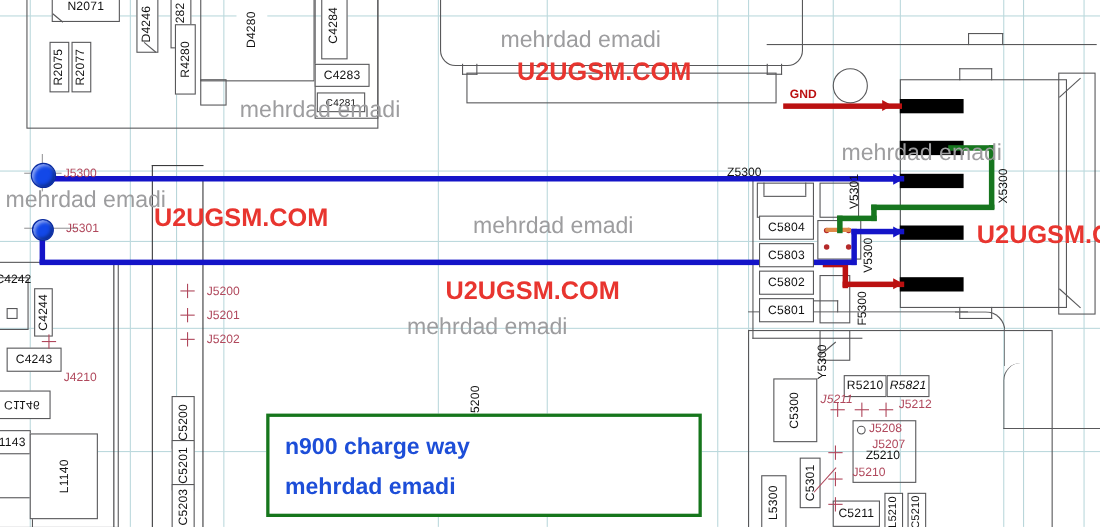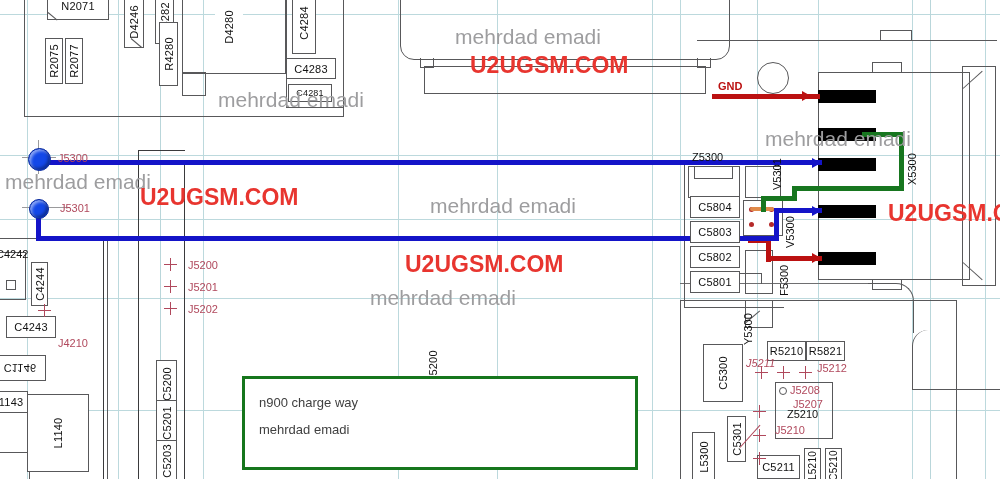--- a/index.html
+++ b/index.html
@@ -51,21 +51,21 @@
   .arrow-r{position:absolute;width:0;height:0;border-top:5px solid transparent;
            border-bottom:5px solid transparent;border-left:9px solid #bb1111;}
   .arrow-r.b{border-left-color:#1414c8;}
 
   
   .wm-gray{position:absolute;color:#9d9d9f;font-size:21px;white-space:nowrap;}
   .wm-red{position:absolute;color:#e8352f;font-size:23px;font-weight:bold;white-space:nowrap;}
 
   
   #note{position:absolute;border:3px solid #16761c;background:#ffffff;box-sizing:border-box;}
-  #note div{color:#404040;font-size:13px;font-weight:normal;margin-left:14px;}
+  #note div{color:#1d4ed8;font-size:21px;font-weight:bold;margin-left:14px;}
 
   
   .gnd{position:absolute;color:#bb1111;font-size:11px;font-weight:bold;}
 
   
   .ic-dots{position:absolute;border:1px solid #58585a;background:#fff;}
   .ic-dots i{position:absolute;width:5px;height:5px;border-radius:50%;background:#b52a2a;display:block;}
   .ic-bar{position:absolute;height:4px;border-radius:2px;background:#e08a4a;}
   .circle{position:absolute;border:1px solid #58585a;border-radius:50%;}
   .diag{position:absolute;background:#58585a;height:1px;transform-origin:left center;}
@@ -284,27 +284,27 @@
   </div>
   <div class="comp vert" style="left:804px;top:448px;width:17px;height:34px;">
     <span style="font-size:10px">L5210</span>
   </div>
   <div class="comp vert" style="left:825px;top:448px;width:17px;height:34px;">
     <span style="font-size:10px">C5210</span>
   </div>
   <div class="comp" style="left:767px;top:341px;width:39px;height:20px;">
     <span>R5210</span>
   </div>
-  <div class="comp" style="left:806px;top:341px;width:39px;height:20px;">
+  <div class="comp" style="left:806px;top:341px;width:39px;height:20px;font-style:italic;">
     <span>R5821</span>
   </div>
   <div class="box" style="left:775px;top:382px;width:58px;height:57px;"></div>
   <div class="lbl" style="left:787px;top:408px;">Z5210</div>
   <div class="circle" style="left:779px;top:387px;width:6px;height:6px;"></div>
-  <div class="lbl" style="left:692px;top:151px;">Z5300</div>
+  <div class="lbl" style="left:661px;top:151px;">Z5300</div>
   <div class="diag" style="left:740px;top:447px;width:30px;transform:rotate(-48deg);background:#b0485c;"></div>
 
   <div class="plus" style="left:164px;top:258px;"></div>
   <div class="red-lbl" style="left:188px;top:259px;">J5200</div>
   <div class="plus" style="left:164px;top:280px;"></div>
   <div class="red-lbl" style="left:188px;top:281px;">J5201</div>
   <div class="plus" style="left:164px;top:302px;"></div>
   <div class="red-lbl" style="left:188px;top:303px;">J5202</div>
 
   <div class="plus" style="left:38px;top:304px;"></div>

